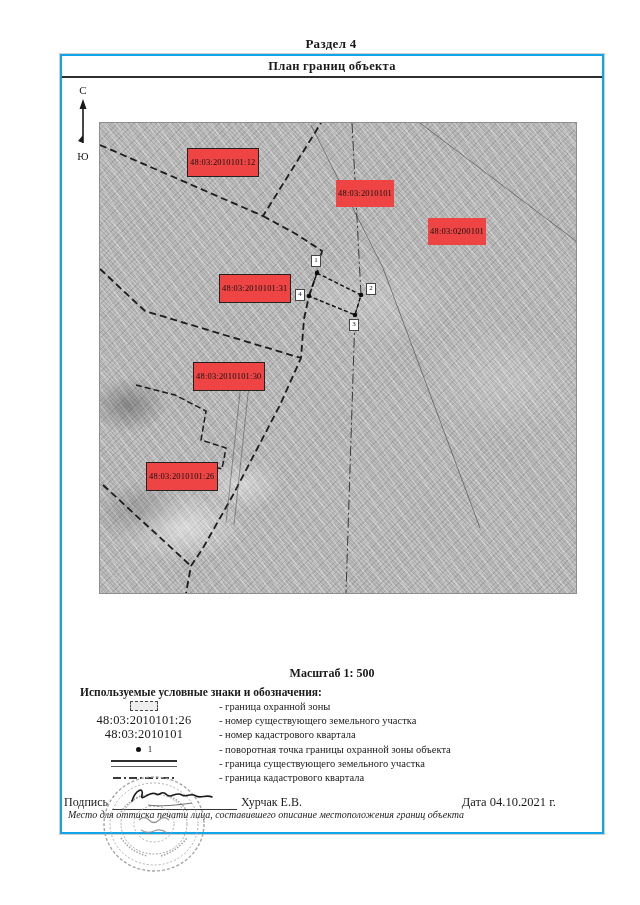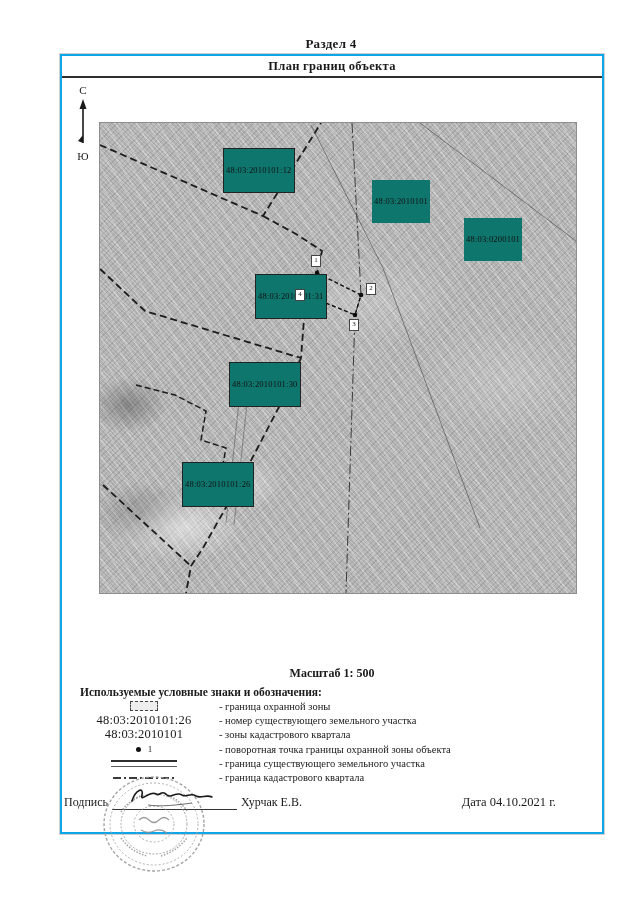--- a/index.html
+++ b/index.html
@@ -33,22 +33,22 @@
       radial-gradient(ellipse 55px 40px at 6% 60%, rgba(40,40,40,.35), rgba(40,40,40,0) 70%),
       radial-gradient(ellipse 70px 45px at 9% 83%, rgba(50,50,50,.28), rgba(50,50,50,0) 70%),
       radial-gradient(ellipse 110px 65px at 58% 38%, rgba(255,255,255,.16), rgba(255,255,255,0) 70%),
       radial-gradient(ellipse 130px 80px at 86% 55%, rgba(255,255,255,.15), rgba(255,255,255,0) 70%),
       repeating-linear-gradient(58deg, rgba(255,255,255,.20) 0 2px, rgba(255,255,255,0) 2px 9px),
       repeating-linear-gradient(-45deg, rgba(0,0,0,.10) 0 1px, rgba(0,0,0,0) 1px 4px),
       repeating-linear-gradient(45deg, rgba(255,255,255,.25) 0 1px, rgba(255,255,255,0) 1px 3px);
   }
   .map-svg { position:absolute; inset:0; width:100%; height:100%; }
   .map-label {
-    position:absolute; background:#0f766e; color:#111; font-size:8.5px; line-height:11px;
-    padding:16px 2px; white-space:nowrap; letter-spacing:.2px;margin-left:36px;
+    position:absolute; background:#ef4444; color:#111; font-size:8.5px; line-height:11px;
+    padding:8px 2px; white-space:nowrap; letter-spacing:.2px;
   }
   .map-label.boxed { border:1px solid #222; }
   .pt-label {
     position:absolute; width:8px; height:10px; background:#fff; border:1px solid #444;
     font-size:7px; line-height:9px; text-align:center; color:#111;
   }
   
   .scale { position:absolute; left:0; top:610px; width:100%; text-align:center; font-weight:bold; font-size:12px; }
   .legend { position:absolute; left:18px; top:629px; width:530px; }
   .legend-heading { font-weight:bold; font-size:11.5px; line-height:14px; }
@@ -146,21 +146,21 @@
         <div class="sym-cell">
             <span class="sym-number">48:03:2010101:26</span>
           </div>
         <div class="label-cell">- номер существующего земельного участка</div>
       </div>
 
       <div class="legend-row">
         <div class="sym-cell">
             <span class="sym-number">48:03:2010101</span>
           </div>
-        <div class="label-cell">- зоны кадастрового квартала</div>
+        <div class="label-cell">- номер кадастрового квартала</div>
       </div>
 
       <div class="legend-row">
         <div class="sym-cell">
           <span class="sym-point-dot"></span>
           <span class="sym-point-num">1</span>
         </div>
         <div class="label-cell">- поворотная точка границы охранной зоны объекта</div>
       </div>
 
@@ -179,20 +179,21 @@
       </div>
     </div>
 
     <div class="sig-row">
       <span class="sig-label">Подпись</span>
       <span class="sig-line"></span>
       <span class="sig-name">Хурчак Е.В.</span>
       <span class="sig-spacer"></span>
       <span class="sig-date">Дата 04.10.2021 г.</span>
     </div>
+    <div class="sig-note">Место для оттиска печати лица, составившего описание местоположения границ объекта</div>
 
     <svg class="stamp" width="110" height="104" viewBox="0 0 110 104">
       <ellipse cx="55" cy="52" rx="50" ry="47" fill="none" stroke="#9a9a9a" stroke-width="1.4" stroke-dasharray="3 2"></ellipse>
       <ellipse cx="55" cy="52" rx="44" ry="41" fill="none" stroke="#a5a5a5" stroke-width="1" stroke-dasharray="2 2"></ellipse>
       <ellipse cx="55" cy="52" rx="33" ry="30" fill="none" stroke="#9a9a9a" stroke-width="1" stroke-dasharray="2 1.5"></ellipse>
       <ellipse cx="55" cy="52" rx="20" ry="18" fill="none" stroke="#a5a5a5" stroke-width="1" stroke-dasharray="2 2"></ellipse>
       <path d="M22,40 Q30,28 44,23" fill="none" stroke="#999" stroke-width="1.5" stroke-dasharray="1.5 1.5"></path>
       <path d="M66,22 Q80,27 88,39" fill="none" stroke="#999" stroke-width="1.5" stroke-dasharray="1.5 1.5"></path>
       <path d="M22,66 Q32,80 48,84" fill="none" stroke="#999" stroke-width="1.5" stroke-dasharray="1.5 1.5"></path>
       <path d="M62,84 Q78,79 88,66" fill="none" stroke="#999" stroke-width="1.5" stroke-dasharray="1.5 1.5"></path>

